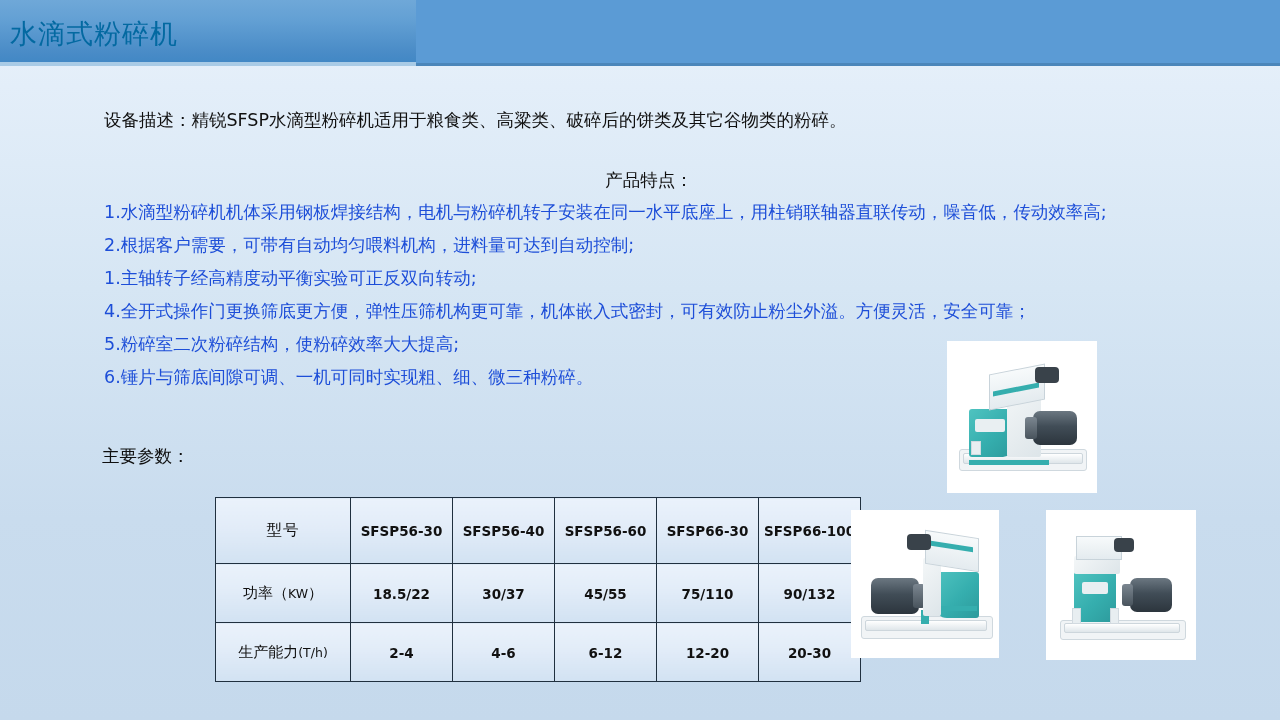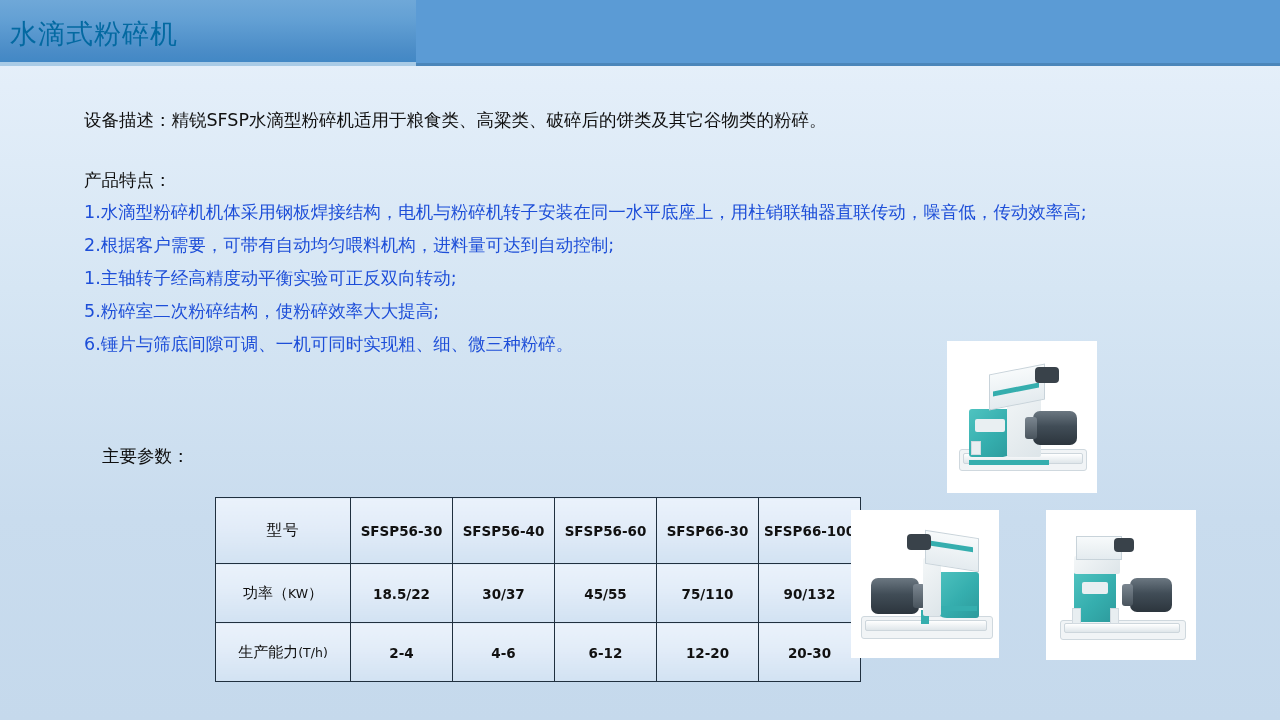--- a/index.html
+++ b/index.html
@@ -66,38 +66,39 @@
     line-height: 34px;
     color: #0369a1;
     font-family: "DejaVu Sans", "Liberation Sans", sans-serif;
     letter-spacing: 1px;
     white-space: nowrap;
   }
 
   
   .content {
     position: absolute;
-    left: 84px;
+    left: 104px;
     top: 104px;
     width: 1090px;
   }
   .para {
     font-size: 17.5px;
     line-height: 32px;
     font-family: "DejaVu Sans", "Liberation Sans", sans-serif;
     color: #0f0f0f;
     white-space: nowrap;
   }
   .spacer-sm { height: 28px; }
 
   .section-label {
     font-size: 17.5px;
     line-height: 32px;
     font-family: "DejaVu Sans", "Liberation Sans", sans-serif;
     color: #0f0f0f;
+    text-align: center;
   }
 
   .feature-list {
     margin: 0;
     padding: 0;
     list-style: none;
   }
   .feature-list li {
     font-size: 17.5px;
     line-height: 33px;
@@ -195,20 +196,21 @@
 </div>
 
 <div class="content">
   <div class="para">设备描述：精锐SFSP水滴型粉碎机适用于粮食类、高粱类、破碎后的饼类及其它谷物类的粉碎。</div>
   <div class="spacer-sm"></div>
   <div class="section-label">产品特点：</div>
   <ul class="feature-list">
     <li>1.水滴型粉碎机机体采用钢板焊接结构，电机与粉碎机转子安装在同一水平底座上，用柱销联轴器直联传动，噪音低，传动效率高;</li>
     <li>2.根据客户需要，可带有自动均匀喂料机构，进料量可达到自动控制;</li>
     <li>1.主轴转子经高精度动平衡实验可正反双向转动;</li>
+    <li>4.全开式操作门更换筛底更方便，弹性压筛机构更可靠，机体嵌入式密封，可有效防止粉尘外溢。方便灵活，安全可靠；</li>
     <li>5.粉碎室二次粉碎结构，使粉碎效率大大提高;</li>
     <li>6.锤片与筛底间隙可调、一机可同时实现粗、细、微三种粉碎。</li>
   </ul>
 </div>
 
 <div class="params-label">主要参数：</div>
 
 <table class="spec-table">
   <tbody>
     <tr class="row-head">

